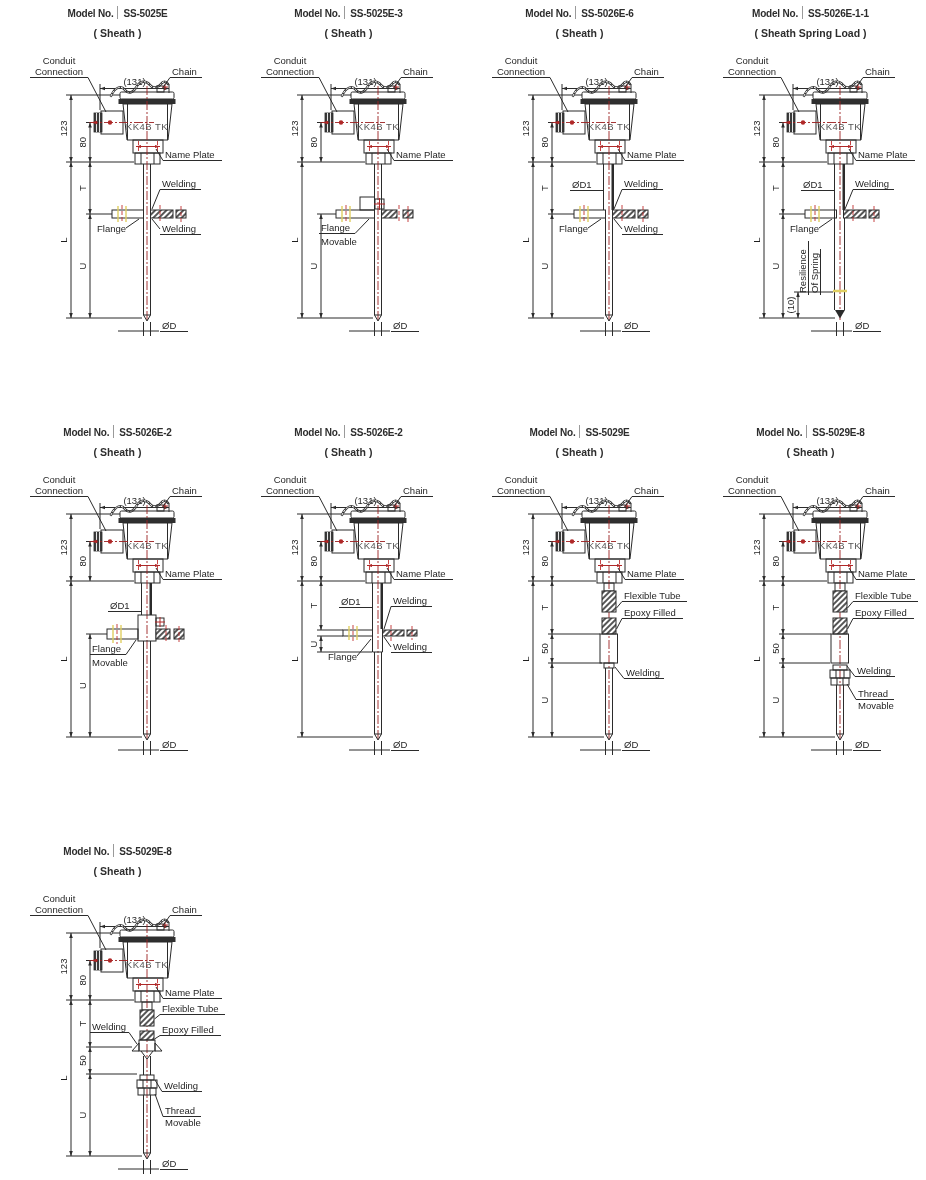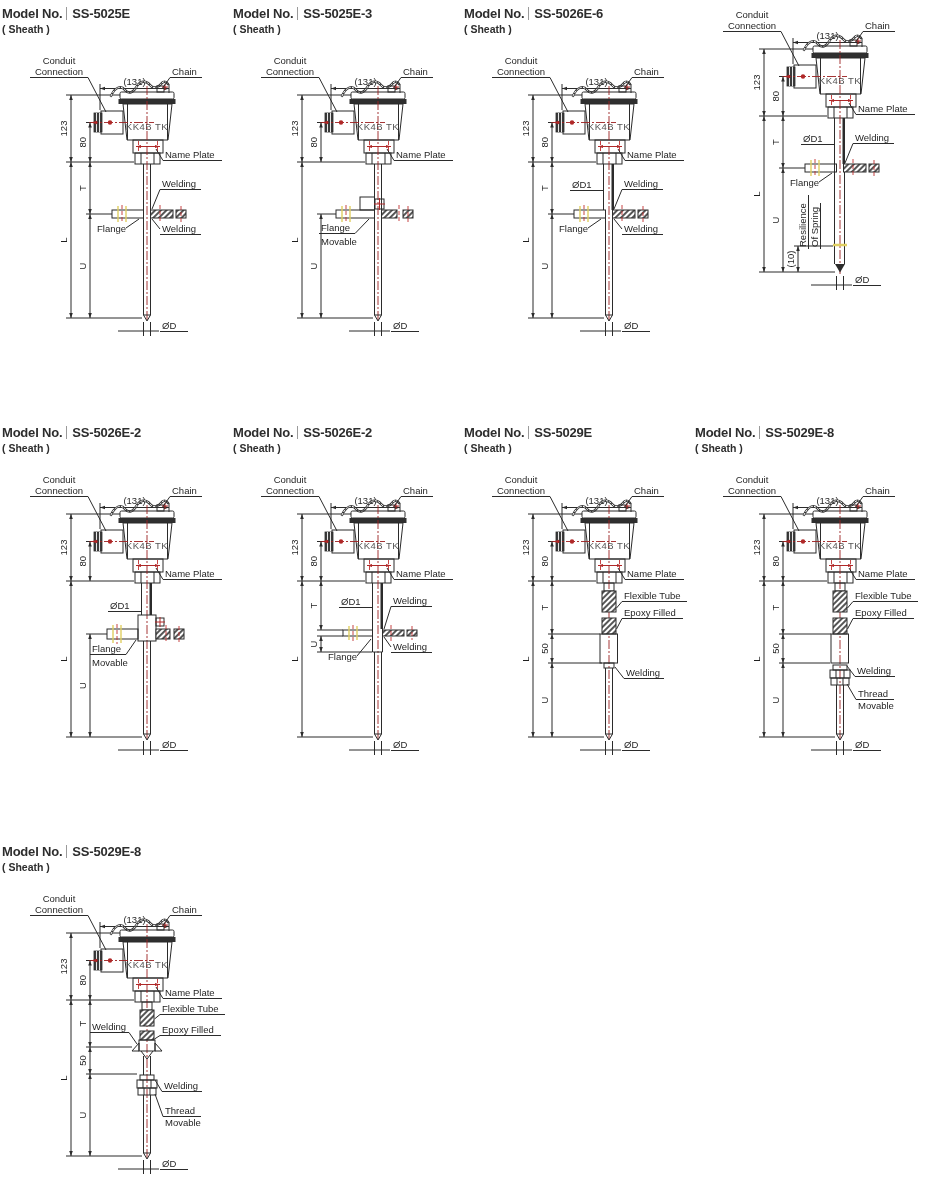--- a/index.html
+++ b/index.html
@@ -1,22 +1,22 @@
 <!DOCTYPE html>
 <html><head>
 <meta charset="utf-8">
 <style>
   html,body{margin:0;padding:0;background:#ffffff;}
   body{width:926px;height:1180px;overflow:hidden;font-family:"Liberation Sans",sans-serif;}
   .grid{display:grid;grid-template-columns:repeat(4,231px);width:926px;padding-left:2px;}
   .panel{width:231px;height:419px;}
   .hdr{padding-top:6px;height:40px;}
-  .t{font-weight:bold;font-size:13px;color:#2d2d2d;text-align:left;letter-spacing:-0.2px;white-space:nowrap;}
+  .t{font-weight:bold;font-size:10px;color:#2d2d2d;text-align:center;letter-spacing:-0.2px;white-space:nowrap;}
   .bar{display:inline-block;width:1px;height:13px;background:#9a9a9a;margin:0 5px 0 4px;vertical-align:-2px;}
-  .sub{font-weight:bold;font-size:10.5px;color:#2d2d2d;margin-top:2px;}
+  .sub{font-weight:bold;font-size:10.5px;color:#2d2d2d;text-align:center;margin-top:8px;}
   svg.dwg{display:block;}
   svg text{font-family:"Liberation Sans",sans-serif;font-size:9.5px;fill:#1f1f1f;}
   .k{fill:none;stroke:#2b2b2b;stroke-width:1;}
   .k2{fill:none;stroke:#2b2b2b;stroke-width:2.2;}
   .kf{fill:#2b2b2b;stroke:none;}
   .kf2{fill:#2f2f2f;stroke:none;}
   .kf3{fill:#3c3c3c;stroke:#2b2b2b;stroke-width:.8;}
   .w1{stroke:#e8e8e8;stroke-width:1;}
   .r1{stroke:#b02828;stroke-width:1;fill:none;}
   .rd{stroke:#c03030;stroke-width:.9;stroke-dasharray:4 2;fill:none;}
@@ -354,20 +354,24 @@
           <line x1="158" y1="189.5" x2="150" y2="209" class="k"></line>
           <text x="160" y="232">Welding</text>
           <line x1="158" y1="234.5" x2="199" y2="234.5" class="k"></line>
           <line x1="158" y1="229" x2="150" y2="219" class="k"></line>
           <text x="95" y="232">Flange</text>
           <line x1="124" y1="228" x2="137" y2="219" class="k"></line>
         </g>
       </svg>
   </div>
   <div class="panel">
+    <div class="hdr">
+      <div class="t"><span>Model No.</span><span class="bar"></span><span>SS-5026E-1-1</span></div>
+      <div class="sub">( Sheath Spring Load )</div>
+    </div>
     <svg class="dwg" width="226" height="300" viewBox="0 46 226 300">
         <defs>
           <pattern id="hp3" width="4" height="4" patternUnits="userSpaceOnUse" patternTransform="rotate(45)">
             <rect width="4" height="4" fill="#ffffff"></rect>
             <line x1="1" y1="0" x2="1" y2="4" stroke="#2b2b2b" stroke-width="1.6"></line>
           </pattern>
         </defs>
         <g>
           <line x1="64" y1="95" x2="118" y2="95" class="k"></line>
           <line x1="84" y1="122.5" x2="93" y2="122.5" class="k"></line>

